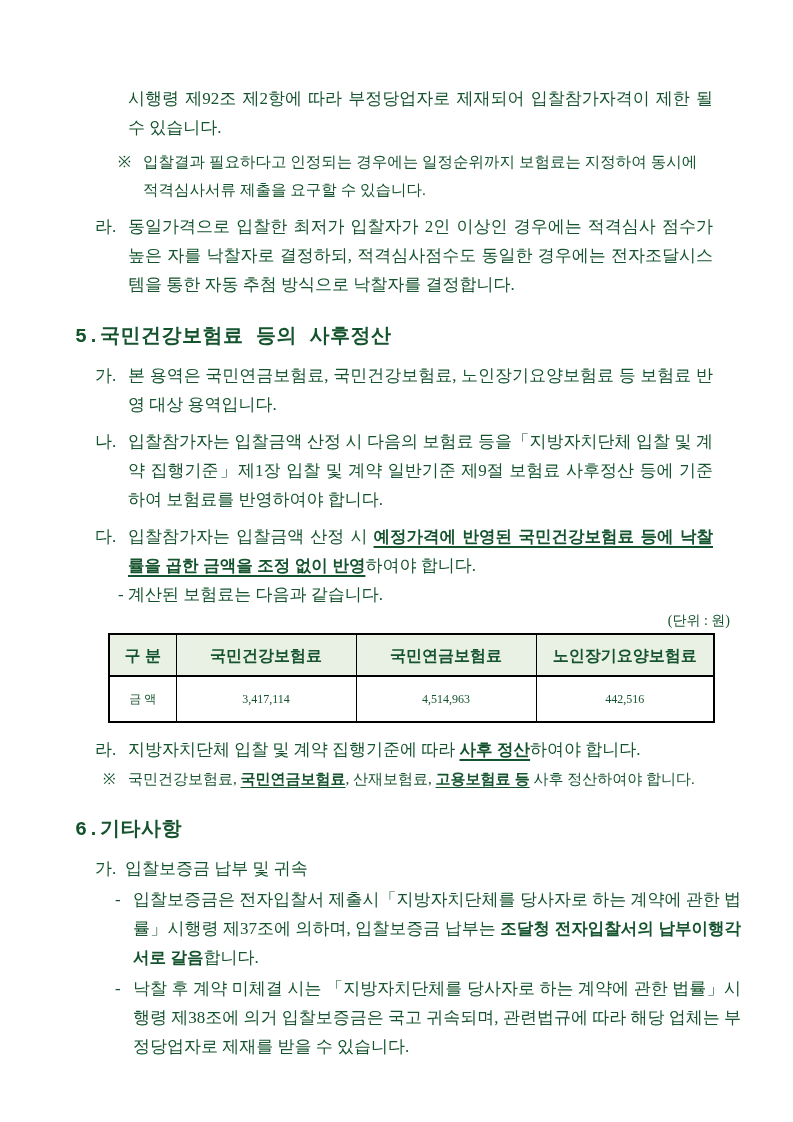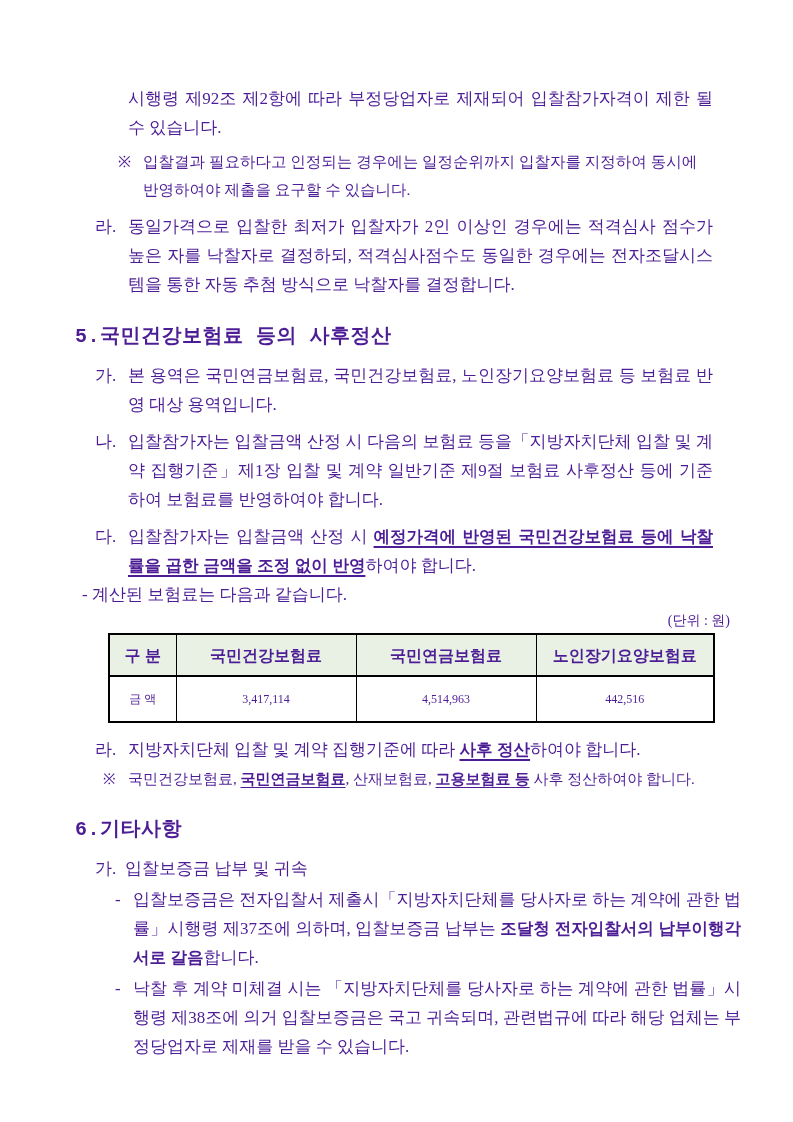--- a/index.html
+++ b/index.html
@@ -1,20 +1,20 @@
 <!DOCTYPE html>
 <html><head>
 <meta charset="utf-8">
 <style>
   html,body{margin:0;padding:0;background:#ffffff;}
   .page{
     position:relative;
     width:793px;height:1122px;
     background:#ffffff;
-    color:#4c1d95;
+    color:#14532d;
     font-family:"Liberation Serif","DejaVu Serif",serif;
     font-size:17px;
     line-height:29px;
     box-sizing:border-box;
     padding-top:84px;
     overflow:hidden;
   }
   .just{text-align:justify;}
   .cont-para{margin:0 80px 0 128px;}
   .footnote1{
@@ -29,21 +29,21 @@
   }
   .item .mk{display:inline-block;width:33px;text-indent:0;}
   .sec-title{
     margin:24px 80px 0 75px;
     font-family:Liberation Mono, monospace;
     font-weight:bold;font-size:20px;line-height:28px;
     letter-spacing:0.5px;
   }
   .sec-title .no{display:inline-block;width:25px;}
   .first-item{margin-top:10px;}
-  .sub-dash{margin:0 80px 0 82px;}
+  .sub-dash{margin:0 80px 0 118px;}
   .unit-label{
     margin:2px 63px 0 108px;
     text-align:right;
     font-size:14px;line-height:20px;
   }
   table.ins{
     border-collapse:collapse;
     margin:2px 0 0 108px;
     width:605px;
     table-layout:fixed;
@@ -100,21 +100,21 @@
     text-underline-offset:3px;
   }
 </style>
 </head>
 <body>
 
 <div class="page">
 
   <p class="cont-para just">시행령 제92조 제2항에 따라 부정당업자로 제재되어 입찰참가자격이 제한 될 수 있습니다.</p>
 
-  <p class="footnote1"><span class="mk">※</span><span>입찰결과 필요하다고 인정되는 경우에는 일정순위까지 입찰자를 지정하여 동시에 반영하여야 제출을 요구할 수 있습니다.</span></p>
+  <p class="footnote1"><span class="mk">※</span><span>입찰결과 필요하다고 인정되는 경우에는 일정순위까지 보험료는 지정하여 동시에 적격심사서류 제출을 요구할 수 있습니다.</span></p>
 
   <p class="item just"><span class="mk">라.</span><span>동일가격으로 입찰한 최저가 입찰자가 2인 이상인 경우에는 적격심사 점수가 높은 자를 낙찰자로 결정하되, 적격심사점수도 동일한 경우에는 전자조달시스템을 통한 자동 추첨 방식으로 낙찰자를 결정합니다.</span></p>
 
   <h2 class="sec-title"><span class="no">5.</span><span>국민건강보험료 등의 사후정산</span></h2>
 
   <p class="item just first-item"><span class="mk">가.</span><span>본 용역은 국민연금보험료, 국민건강보험료, 노인장기요양보험료 등 보험료 반영 대상 용역입니다.</span></p>
 
   <p class="item just"><span class="mk">나.</span><span>입찰참가자는 입찰금액 산정 시 다음의 보험료 등을「지방자치단체 입찰 및 계약 집행기준」제1장 입찰 및 계약 일반기준 제9절 보험료 사후정산 등에 기준하여 보험료를 반영하여야 합니다.</span></p>
 
   <p class="item just"><span class="mk">다.</span><span>입찰참가자는 입찰금액 산정 시 </span><span class="bu">예정가격에 반영된 국민건강보험료 등에 낙찰률을 곱한 금액을 조정 없이 반영</span><span>하여야 합니다.</span></p>

